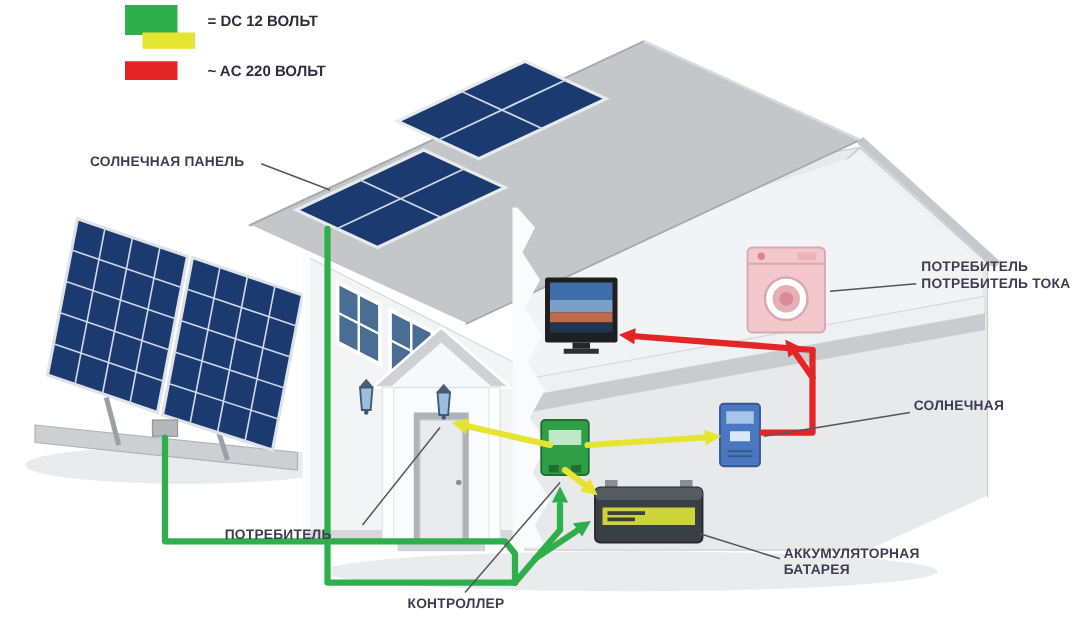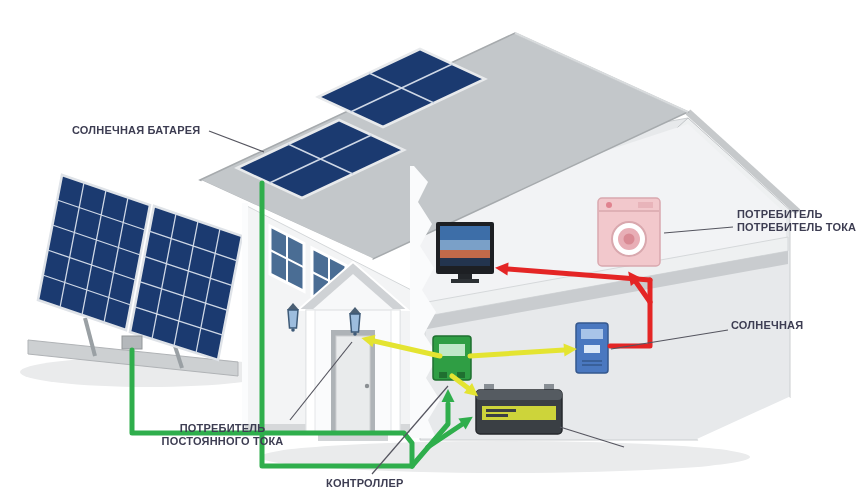--- a/index.html
+++ b/index.html
@@ -184,31 +184,41 @@
   <g stroke="#55555f" stroke-width="1.2" fill="none">
     <line x1="209" y1="131" x2="264" y2="152"></line>
     <line x1="733" y1="227" x2="664" y2="233"></line>
     <line x1="728" y1="330" x2="611" y2="349"></line>
     <line x1="624" y1="447" x2="560" y2="427"></line>
     <line x1="372" y1="474" x2="448" y2="386"></line>
     <line x1="290" y1="420" x2="352" y2="342"></line>
   </g>
 </svg>
 
-
-  <div class="lbl" style="left:72px;top:124px;">СОЛНЕЧНАЯ БАТАРЕЯ</div>
+  <div class="legend">
+    <div class="sw sw-green"></div>
+    <div class="sw sw-yellow"></div>
+    <div class="txt t-dc">= DC 12 ВОЛЬТ</div>
+    <div class="sw sw-red"></div>
+    <div class="txt t-ac">~ AC 220 ВОЛЬТ</div>
+  </div>
+
+  <div class="lbl" style="left:72px;top:124px;">СОЛНЕЧНАЯ ПАНЕЛЬ</div>
 
   <div class="lbl" style="left:737px;top:208px;">
     <div>ПОТРЕБИТЕЛЬ</div>
     <div>ПОТРЕБИТЕЛЬ ТОКА</div>
   </div>
 
   <div class="lbl" style="left:731px;top:319px;">СОЛНЕЧНАЯ</div>
 
+  <div class="lbl" style="left:627px;top:437px;">
+    <div>АККУМУЛЯТОРНАЯ</div>
+    <div>БАТАРЕЯ</div>
+  </div>
 
   <div class="lbl" style="left:310px;top:477px;margin-left:16px;">КОНТРОЛЛЕР</div>
 
   <div class="lbl center" style="left:145px;top:422px;width:155px;">
     <div>ПОТРЕБИТЕЛЬ</div>
-    <div>ПОСТОЯННОГО ТОКА</div>
   </div>
 
 </div>
 
 </body></html>

